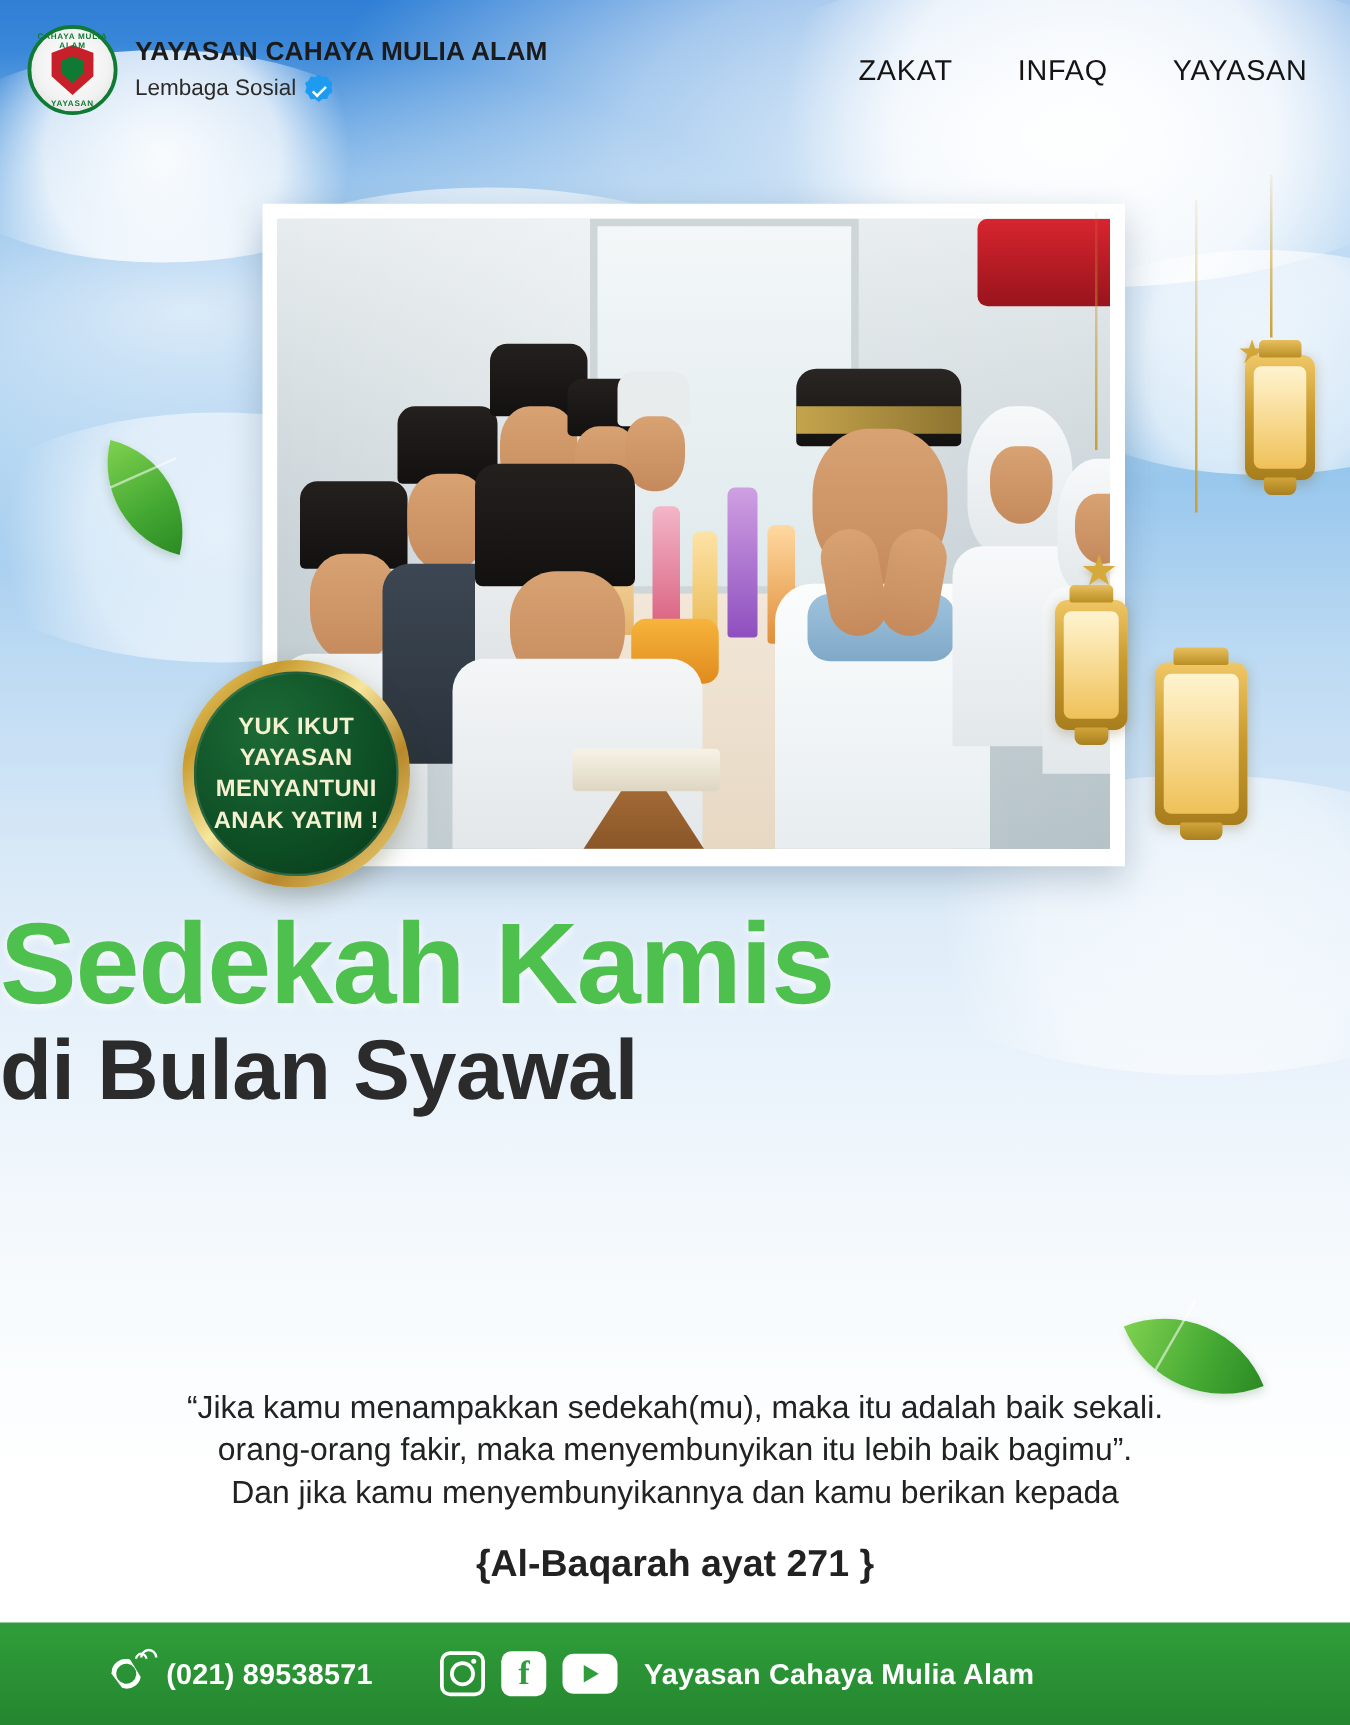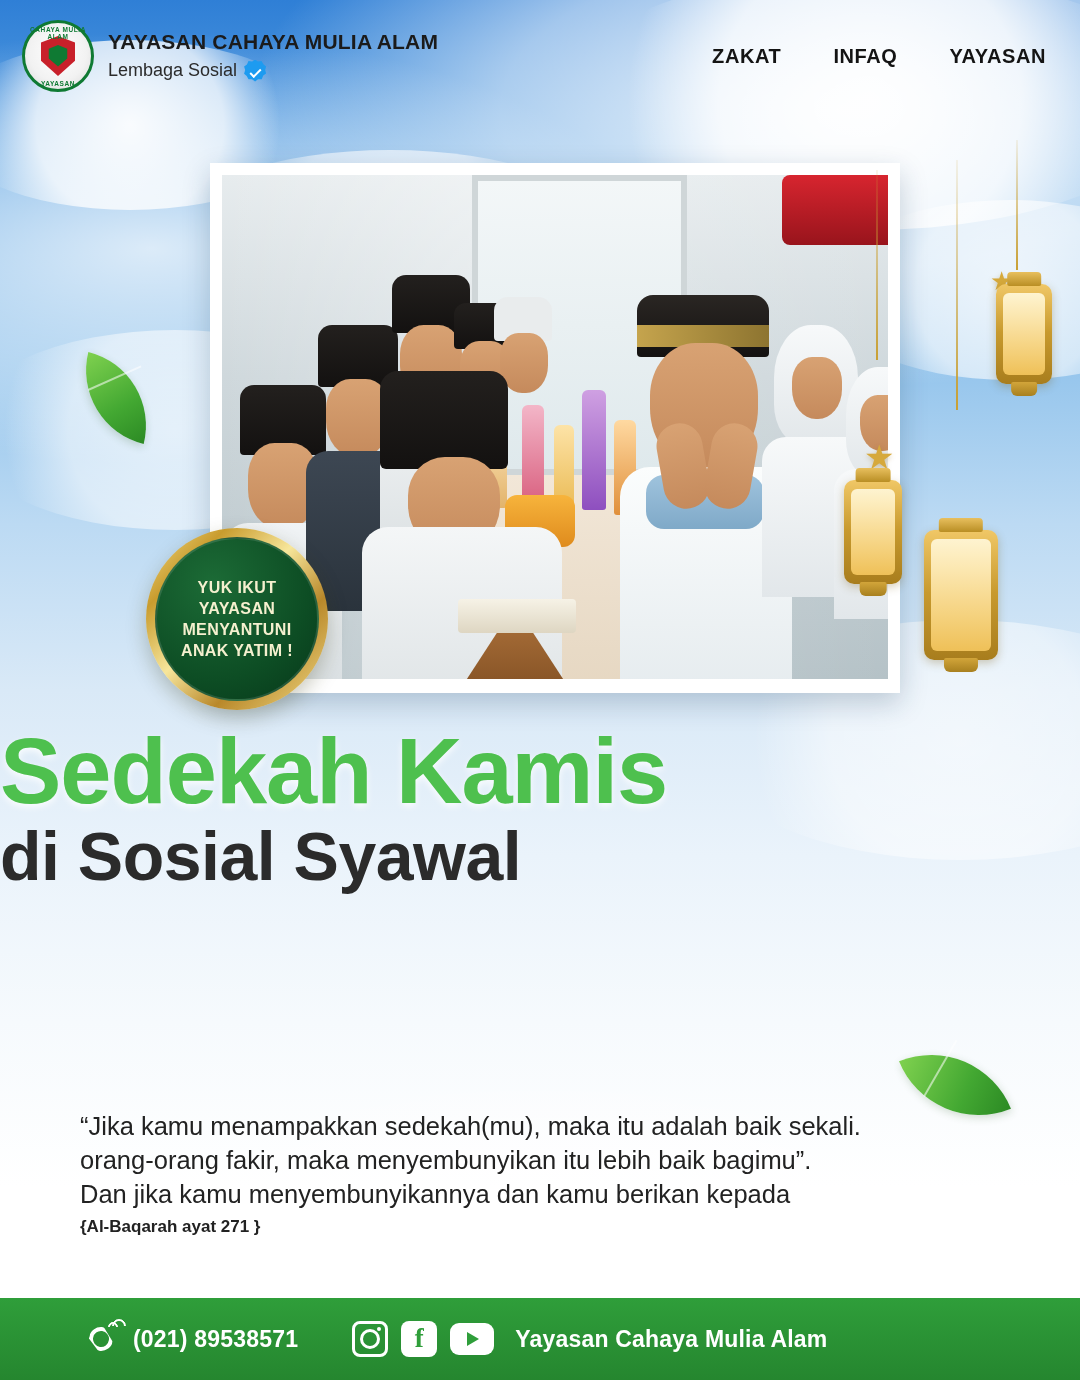--- a/index.html
+++ b/index.html
@@ -85,21 +85,21 @@
     width: 9px; height: 4px;
     border-left: 2.5px solid #fff; border-bottom: 2.5px solid #fff;
     transform: rotate(-45deg);
   }
   .nav {
     margin-left: auto;
     display: flex; align-items: center; gap: 52px;
     padding-right: 8px;
   }
   .nav-item {
-    font-size: 20px; font-weight: 700; color: #141414; letter-spacing: 0.6px;
+    font-size: 23px; font-weight: 400; color: #141414; letter-spacing: 0.6px;
   }
 
   
   .photo-frame {
     position: absolute;
     left: 210px; top: 163px;
     width: 690px; height: 530px;
     background: #ffffff;
     padding: 12px 12px 14px 12px;
     box-shadow: 0 10px 26px rgba(20,50,80,0.22);
@@ -178,21 +178,21 @@
     box-shadow: 0 8px 20px rgba(60,60,20,0.28);
   }
   .seal-inner {
     width: 100%; height: 100%;
     border-radius: 50%;
     background: radial-gradient(circle at 35% 28%, #1c6b36 0%, #0d4d24 62%, #07381a 100%);
     display: flex; flex-direction: column; align-items: center; justify-content: center;
     border: 2px solid rgba(255,255,255,0.12);
   }
   .seal-line {
-    color: #f5f0cf; font-size: 16px; font-weight: 700; letter-spacing: 0.4px;
+    color: #f5f0cf; font-size: 19px; font-weight: 700; letter-spacing: 0.4px;
     line-height: 1.32; text-align: center;
   }
 
   
   .headline { position: absolute; left: 0; right: 0; top: 726px; text-align: left; z-index: 35; }
   .h1 {
     font-size: 92px; font-weight: 700; color: #4ec04e; line-height: 0.98;
     letter-spacing: -1px;
     text-shadow: 0 3px 7px rgba(255,255,255,0.85);
   }
@@ -214,24 +214,24 @@
     font-size: 26px;
     border-radius: 32px;
     padding: 15px 40px;
     box-shadow: 0 4px 12px rgba(50,120,50,0.25);
     white-space: nowrap;
   }
 
   
   .quote {
     position: absolute; left: 80px; right: 80px; top: 1110px;
-    color: #222; z-index: 35;
+    text-align: center; color: #222; z-index: 35;
   }
   .quote p { font-size: 25.5px; line-height: 1.33; }
-  .quote .ref { font-size: 17px; font-weight: 700; margin-top: 4px; }
+  .quote .ref { font-size: 30px; font-weight: 700; margin-top: 20px; }
 
   
   .leaf {
     position: absolute;
     background: linear-gradient(135deg, #7fd14f 0%, #43a832 60%, #2c8a24 100%);
     border-radius: 0 100% 0 100%;
     box-shadow: 0 3px 8px rgba(40,90,30,0.2);
   }
   .leaf .vein {
     position: absolute; left: 12%; top: 48%; width: 76%; height: 2px;
@@ -429,21 +429,21 @@
     <div class="seal-inner">
       <div class="seal-line">YUK IKUT</div>
       <div class="seal-line">YAYASAN</div>
       <div class="seal-line">MENYANTUNI</div>
       <div class="seal-line">ANAK YATIM !</div>
     </div>
   </div>
 
   <div class="headline">
     <div class="h1">Sedekah Kamis</div>
-    <div class="h3">di Sosial Syawal</div>
+    <div class="h3">di Bulan Syawal</div>
   </div>
 
 
   <div class="quote">
     <p>“Jika kamu menampakkan sedekah(mu), maka itu adalah baik sekali.</p>
     <p>orang-orang fakir, maka menyembunyikan itu lebih baik bagimu”.</p>
     <p>Dan jika kamu menyembunyikannya dan kamu berikan kepada</p>
     <p class="ref">{Al-Baqarah ayat 271 }</p>
   </div>
 

